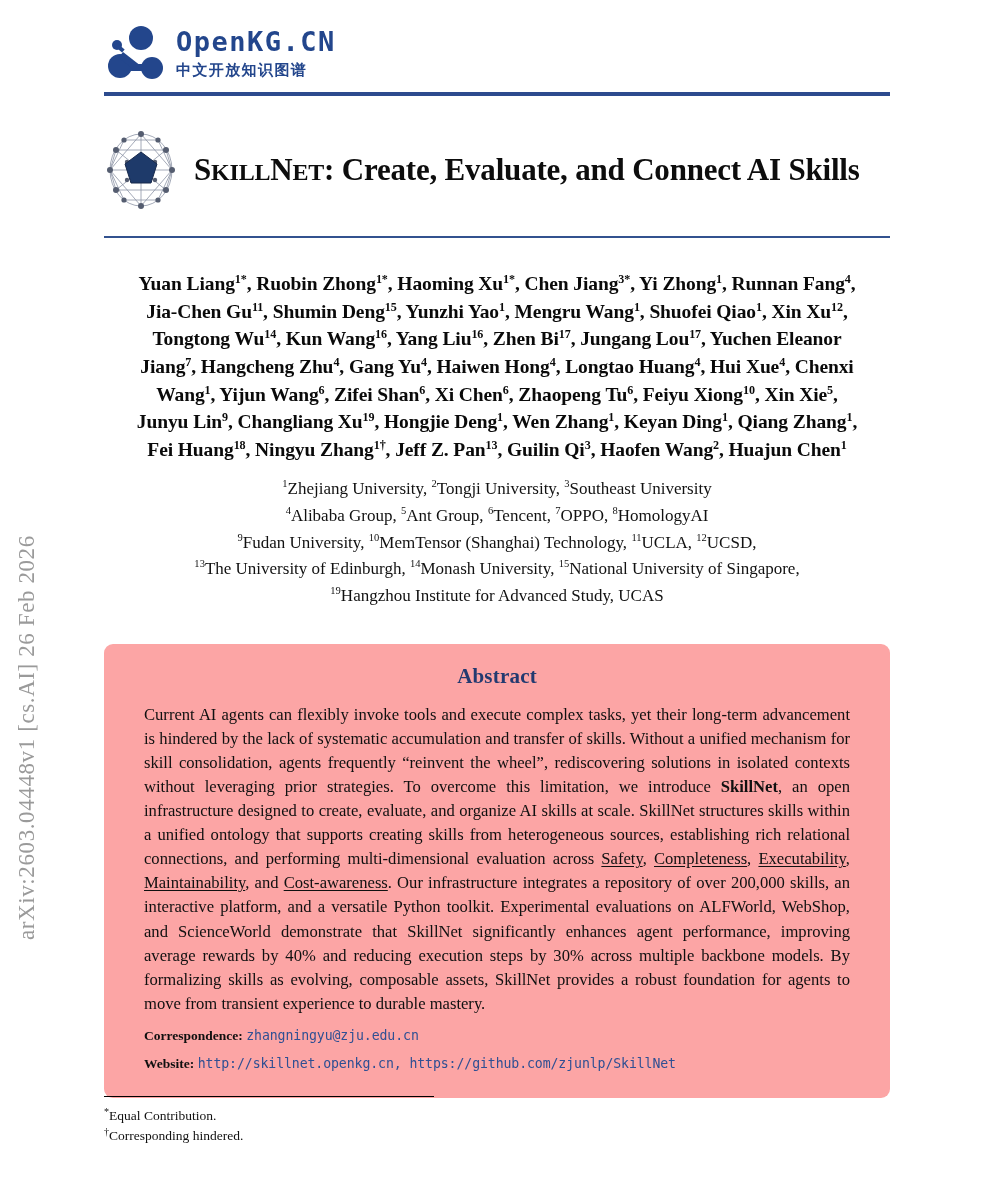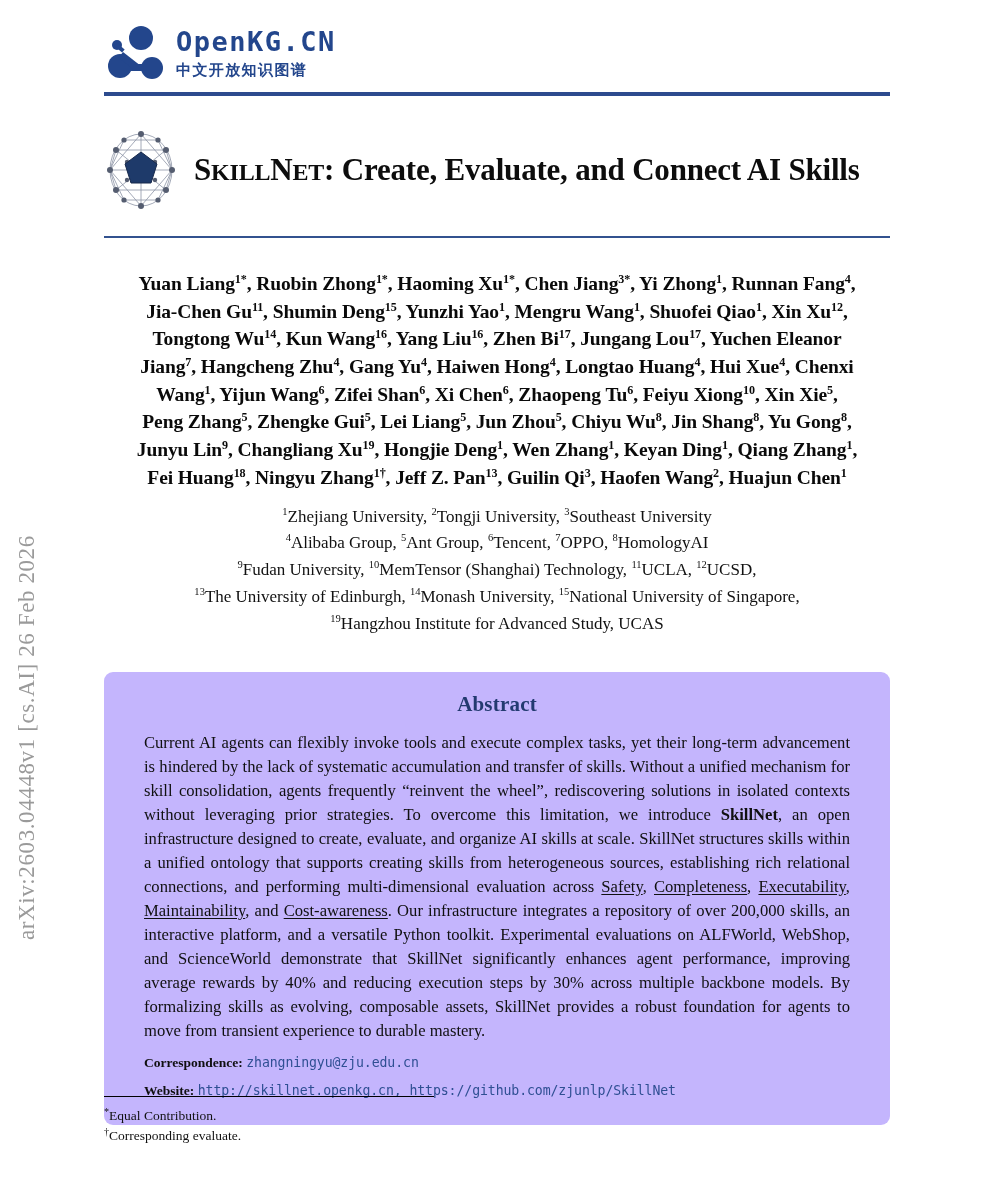--- a/index.html
+++ b/index.html
@@ -147,21 +147,21 @@
     font-size: 17px;
     line-height: 1.58;
     text-align: center;
     color: #111;
   }
   #affiliations-block .affil-line { display: block; white-space: nowrap; }
 
   
   #abstract-box {
     margin-top: 34px;
-    background: #c4b5fd;
+    background: #fca5a5;
     border-radius: 9px;
     padding: 20px 40px 26px 40px;
     box-sizing: border-box;
   }
   #abstract-heading {
     text-align: center;
     font-weight: bold;
     font-size: 21px;
     color: #233a70;
     margin-bottom: 14px;
@@ -288,21 +288,20 @@
   </div>
 
   <div class="rule-thin" id="rule-under-title"></div>
 
   <div id="authors-block">
       <span class="author-line">Yuan Liang<sup>1*</sup>, Ruobin Zhong<sup>1*</sup>, Haoming Xu<sup>1*</sup>, Chen Jiang<sup>3*</sup>, Yi Zhong<sup>1</sup>, Runnan Fang<sup>4</sup>,</span>
       <span class="author-line">Jia-Chen Gu<sup>11</sup>, Shumin Deng<sup>15</sup>, Yunzhi Yao<sup>1</sup>, Mengru Wang<sup>1</sup>, Shuofei Qiao<sup>1</sup>, Xin Xu<sup>12</sup>,</span>
       <span class="author-line">Tongtong Wu<sup>14</sup>, Kun Wang<sup>16</sup>, Yang Liu<sup>16</sup>, Zhen Bi<sup>17</sup>, Jungang Lou<sup>17</sup>, Yuchen Eleanor</span>
       <span class="author-line">Jiang<sup>7</sup>, Hangcheng Zhu<sup>4</sup>, Gang Yu<sup>4</sup>, Haiwen Hong<sup>4</sup>, Longtao Huang<sup>4</sup>, Hui Xue<sup>4</sup>, Chenxi</span>
       <span class="author-line">Wang<sup>1</sup>, Yijun Wang<sup>6</sup>, Zifei Shan<sup>6</sup>, Xi Chen<sup>6</sup>, Zhaopeng Tu<sup>6</sup>, Feiyu Xiong<sup>10</sup>, Xin Xie<sup>5</sup>,</span>
-      <span class="author-line">Peng Zhang<sup>5</sup>, Zhengke Gui<sup>5</sup>, Lei Liang<sup>5</sup>, Jun Zhou<sup>5</sup>, Chiyu Wu<sup>8</sup>, Jin Shang<sup>8</sup>, Yu Gong<sup>8</sup>,</span>
       <span class="author-line">Junyu Lin<sup>9</sup>, Changliang Xu<sup>19</sup>, Hongjie Deng<sup>1</sup>, Wen Zhang<sup>1</sup>, Keyan Ding<sup>1</sup>, Qiang Zhang<sup>1</sup>,</span>
       <span class="author-line">Fei Huang<sup>18</sup>, Ningyu Zhang<sup>1†</sup>, Jeff Z. Pan<sup>13</sup>, Guilin Qi<sup>3</sup>, Haofen Wang<sup>2</sup>, Huajun Chen<sup>1</sup></span>
     </div>
 
   <div id="affiliations-block">
       <span class="affil-line"><sup>1</sup>Zhejiang University, <sup>2</sup>Tongji University, <sup>3</sup>Southeast University</span>
       <span class="affil-line"><sup>4</sup>Alibaba Group, <sup>5</sup>Ant Group, <sup>6</sup>Tencent, <sup>7</sup>OPPO, <sup>8</sup>HomologyAI</span>
       <span class="affil-line"><sup>9</sup>Fudan University, <sup>10</sup>MemTensor (Shanghai) Technology, <sup>11</sup>UCLA, <sup>12</sup>UCSD,</span>
       <span class="affil-line"><sup>13</sup>The University of Edinburgh, <sup>14</sup>Monash University, <sup>15</sup>National University of Singapore,</span>
       <span class="affil-line"><sup>19</sup>Hangzhou Institute for Advanced Study, UCAS</span>
@@ -319,17 +318,17 @@
     <div class="meta-line">
       <span class="meta-label">Website:</span>
       <span class="meta-mono">http://skillnet.openkg.cn, https://github.com/zjunlp/SkillNet</span>
     </div>
   </div>
 
   <div id="footnote-area">
     <div id="footnote-rule"></div>
     <div id="footnote-items">
         <div class="footnote-item"><span class="fn-mark">*</span><span>Equal Contribution.</span></div>
-        <div class="footnote-item"><span class="fn-mark">†</span><span>Corresponding evaluate.</span></div>
+        <div class="footnote-item"><span class="fn-mark">†</span><span>Corresponding hindered.</span></div>
       </div>
   </div>
 
 </div>
 
 </body></html>

